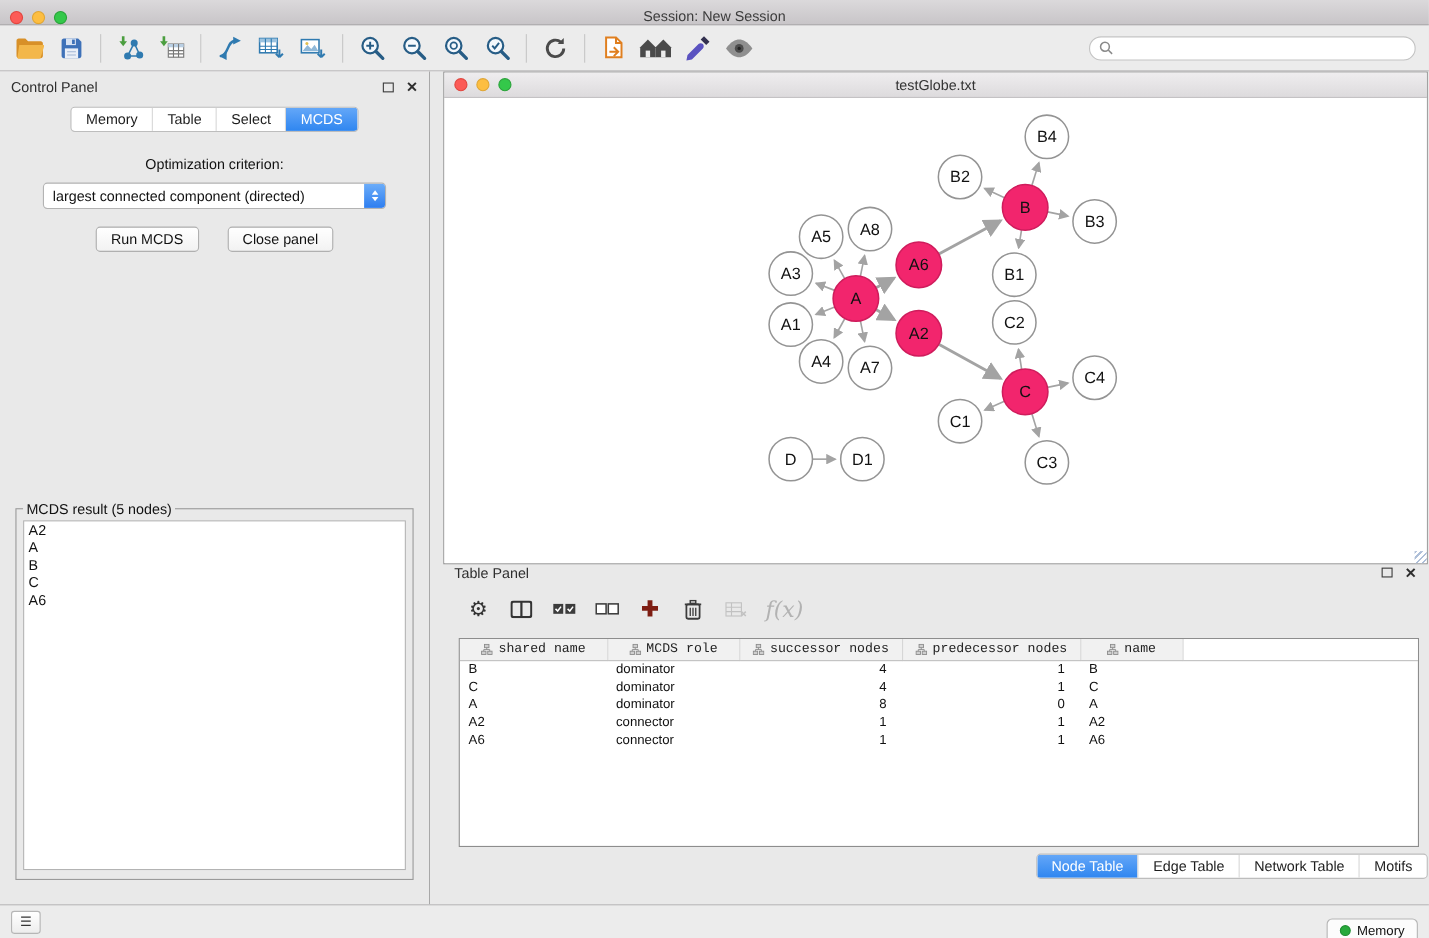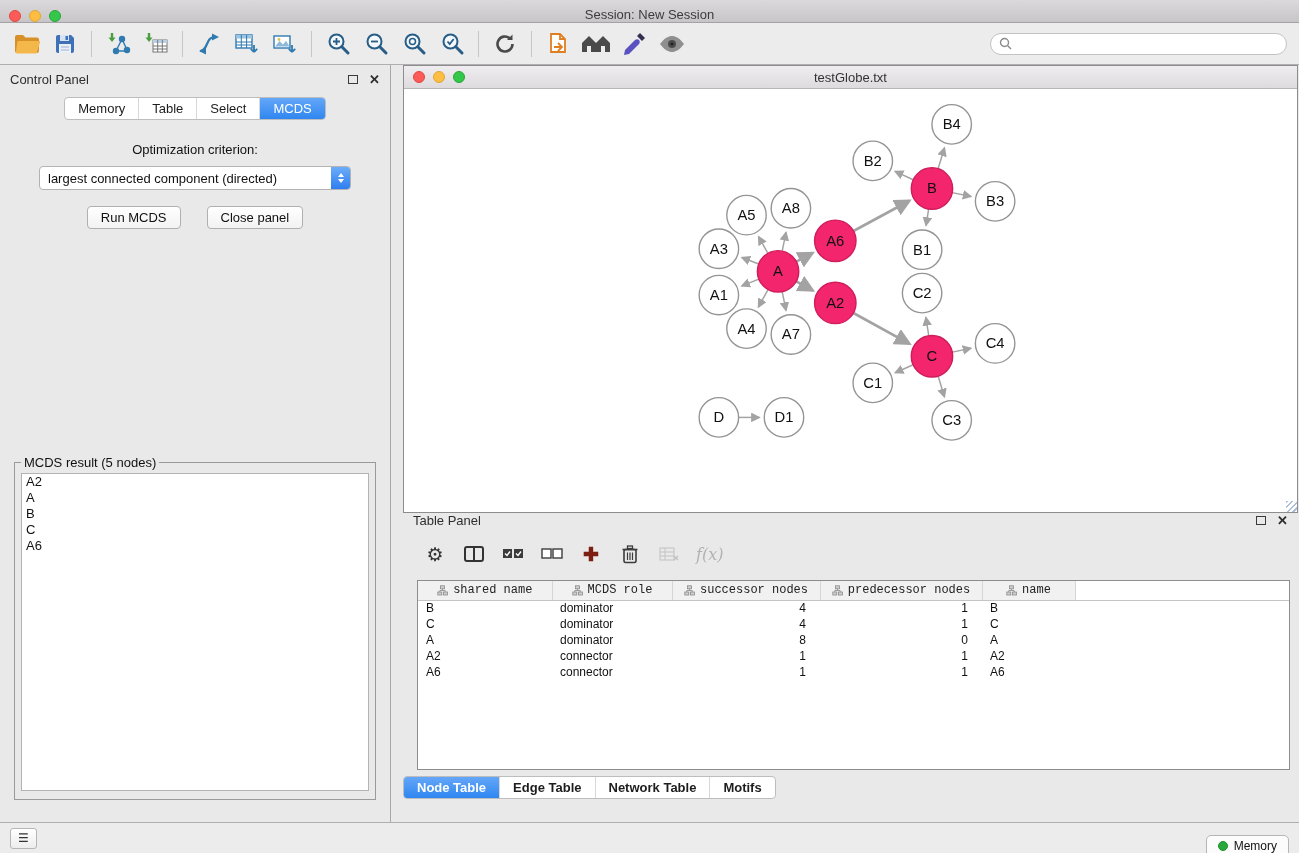--- a/index.html
+++ b/index.html
@@ -62,29 +62,29 @@
   svg.graph text { font-family:"Liberation Sans",sans-serif; }
   .resize-corner { position:absolute; right:0; bottom:0; width:11px; height:11px;
     background:repeating-linear-gradient(135deg,#aebfd8 0 1.5px,transparent 1.5px 4px); }
 
   
   .table-panel { position:absolute; left:12px; right:1px; top:441px; height:293px; }
   .tp-toolbar { height:40px; display:flex; align-items:center; gap:15px; padding-left:20px; }
   .tt-btn { display:flex; align-items:center; justify-content:center; min-width:24px; height:26px; }
   .gear-glyph { font-size:19px; color:#333; line-height:1; }
   .plus-glyph { font-size:19px; color:#7e1d12; font-weight:bold; line-height:1; }
-  .fx { font-family:"DejaVu Serif",serif; font-style:italic; font-size:16px; color:#b2b2b2; }
+  .fx { font-family:"DejaVu Serif",serif; font-style:italic; font-size:20px; color:#b2b2b2; }
   .tp-table-wrap { margin:6px 8px 0 14px; height:190px; background:#fff; border:1px solid #8d8d8d; overflow:hidden; }
   table.data { border-collapse:collapse; width:100%; table-layout:fixed; font-size:12px; }
   table.data th { background:#f1f1f1; border-right:1px solid #d6d6d6; border-bottom:1px solid #c4c4c4; font-weight:normal; height:19px; padding:0 4px; color:#222; overflow:hidden; white-space:nowrap;font-family:Liberation Mono, monospace; }
   table.data th.filler { background:#fff; border-right:none; }
   .th-inner { display:flex; align-items:center; justify-content:center; gap:5px; }
   table.data td { height:16px; padding:0 8px; color:#111; white-space:nowrap; overflow:hidden; }
   table.data td.num { text-align:right; padding-right:14px; }
-  .tp-tabs-row { text-align:left; margin-top:6px;font-weight:bold; }
+  .tp-tabs-row { text-align:right; margin-top:6px; }
 
   
   .statusbar { height:31px; border-top:1px solid #b0aeb0; background:#ececec; display:flex; align-items:center; padding:0 10px; }
   .list-btn { width:27px; height:21px; border:1px solid #b6b6b6; border-radius:3px; background:linear-gradient(#ffffff,#ededed); display:flex; align-items:center; justify-content:center; font-size:12px; color:#333; }
   .memory-btn { margin-left:auto; height:23px; border:1px solid #b6b6b6; border-radius:5px; background:#fcfcfc; display:flex; align-items:center; gap:6px; padding:0 11px; font-size:12px; color:#111;margin-top:16px; }
   .green-dot { width:10px; height:10px; border-radius:50%; background:#28a93c; border:1px solid #1f8f31; display:inline-block; }
 </style>
 </head>
 <body>
 

